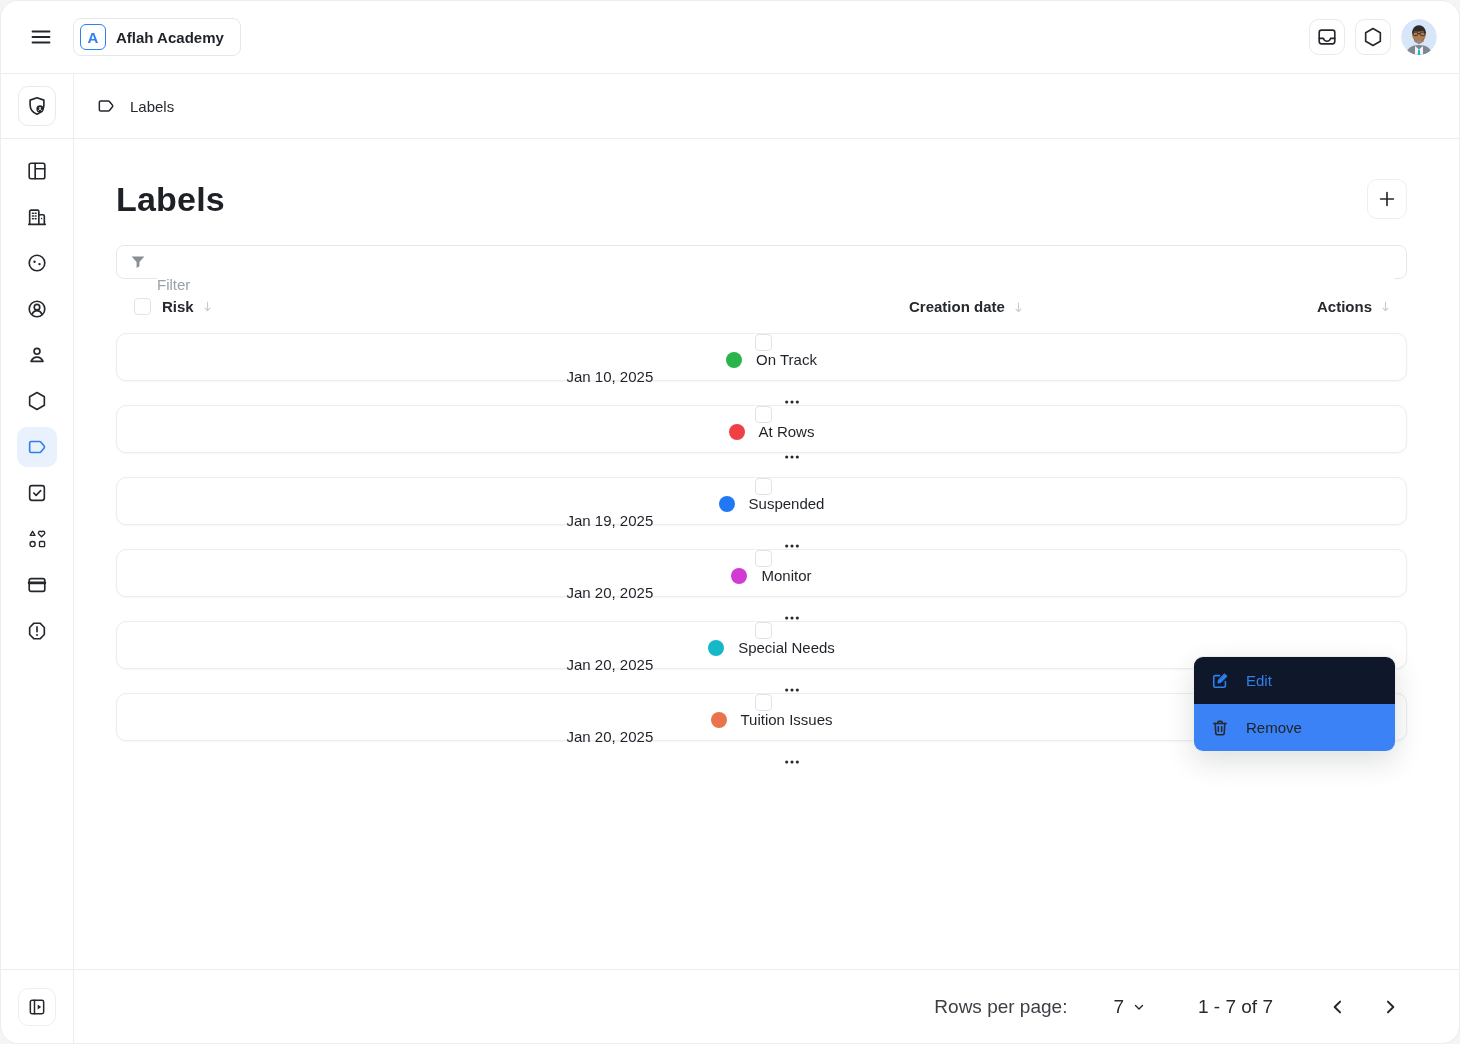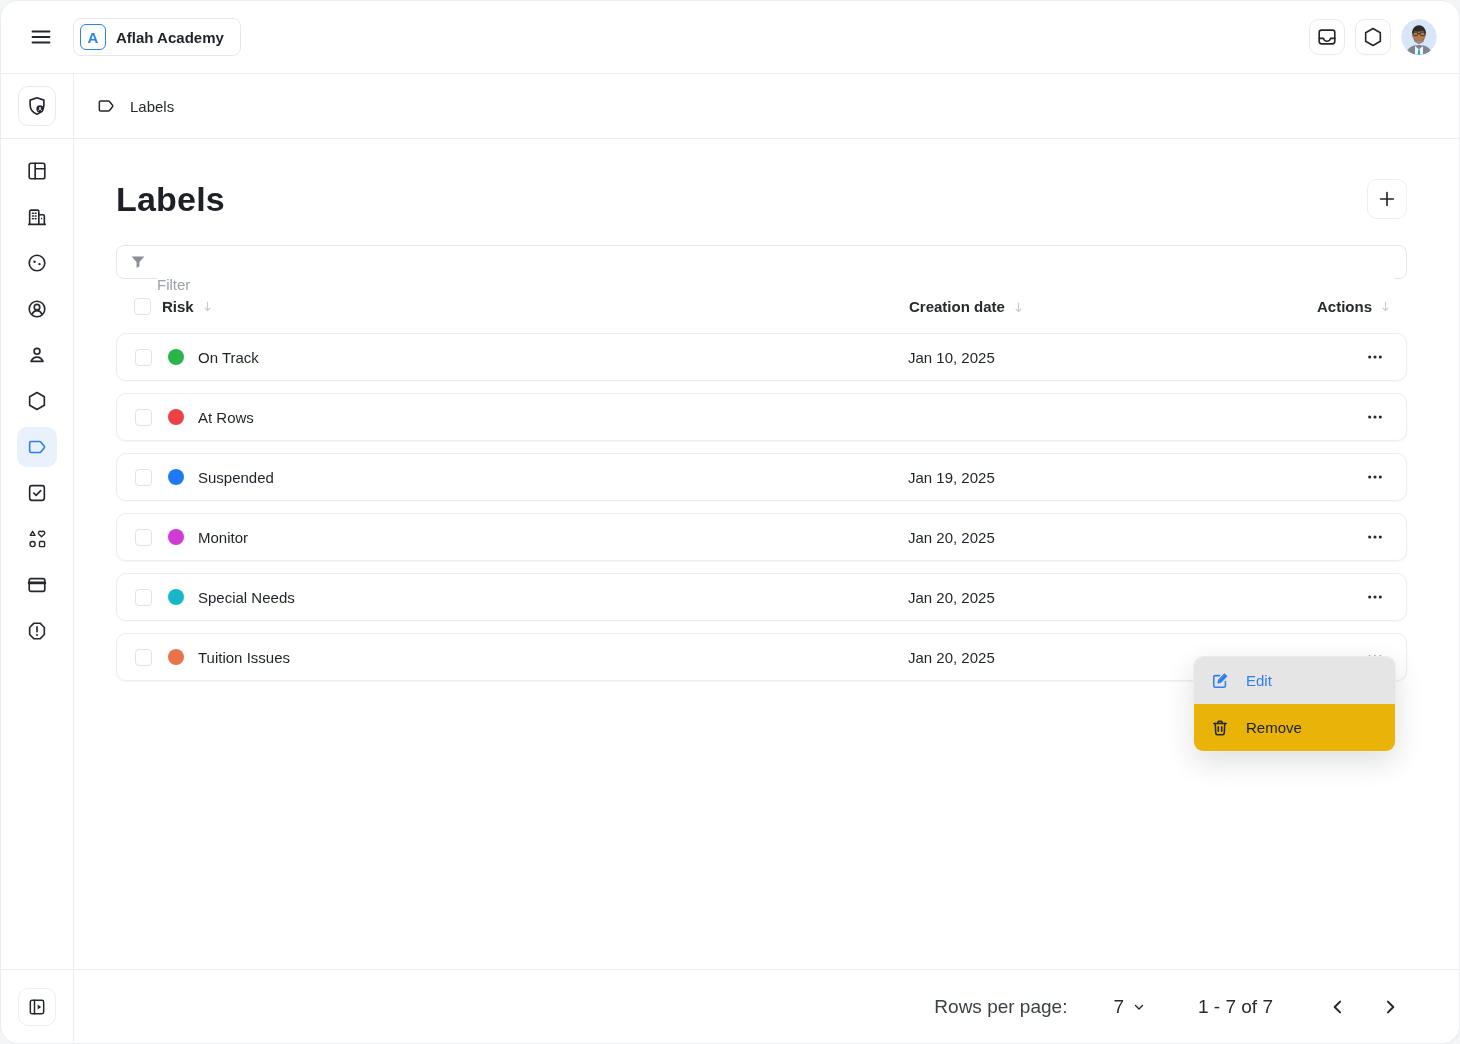--- a/index.html
+++ b/index.html
@@ -56,32 +56,32 @@
     flex:none; cursor:pointer;}
   .cell-label{ flex:1; display:flex; align-items:center; min-width:0;}
   .cell-date{ width:394px; flex:none; display:flex; align-items:flex-end;}
   .cell-actions{ width:90px; flex:none; display:flex; align-items:center; justify-content:flex-end;}
   .th-text{ font-size:15px; font-weight:700; color:#26292d; }
   .thead .cell-label .th-text{ margin-left:11px; }
   .sort-icon{ margin-left:6px; display:flex; }
   .rows{ position:relative; }
   .row{ height:48px; border:1px solid #ededef; border-radius:10px; background:#fff;
     box-shadow:0 1px 2px rgba(25,28,33,.04); display:flex; align-items:center;
-    padding:0 14px 0 18px; margin-bottom:12px;}
+    padding:0 14px 0 18px; margin-bottom:24px;flex-direction:column;}
   .dot{ width:16px; height:16px; border-radius:50%; margin:0 14px 0 16px; flex:none;}
   .row-label{ font-size:15px; color:#1f2329; }
   .row-date{ font-size:15px; color:#1f2329; }
   .dots-btn{ border:none; background:transparent; cursor:pointer; display:flex; align-items:center;
     justify-content:center; padding:6px;}
   
   .context-menu{ position:absolute; left:1077px; top:323px; width:203px; background:#fff;
     border:1px solid #ececee; border-radius:10px; box-shadow:0 10px 28px rgba(30,34,40,.14); overflow:hidden; z-index:5;}
   .menu-item{ height:47px; display:flex; align-items:center; gap:16px; padding:0 16px; cursor:pointer;
-    font-size:15px; color:#212428; background:#eab308; border:none; width:100%; font-family:inherit;}
-  .menu-item.active{ background:#e5e5e5; color:#2f7fec; }
+    font-size:15px; color:#212428; background:#3b82f6; border:none; width:100%; font-family:inherit;}
+  .menu-item.active{ background:#0f172a; color:#2f7fec; }
   
   .footer{ border-top:1px solid #ededef; display:flex; align-items:center; justify-content:flex-end;
     padding-right:54px; font-size:19px; color:#3c4045;}
   .rpp-label{ margin-right:46px; }
   .rpp-select{ display:flex; align-items:center; gap:8px; cursor:pointer; margin-right:52px; color:#26292d;}
   .range-text{ margin-right:50px; color:#26292d;}
   .pager{ display:flex; align-items:center; gap:22px; }
   .pager .icon-btn{ width:30px; height:30px; }
   svg.ic{ stroke:#24272c; fill:none; stroke-width:1.8; stroke-linecap:round; stroke-linejoin:round; }
 </style>

